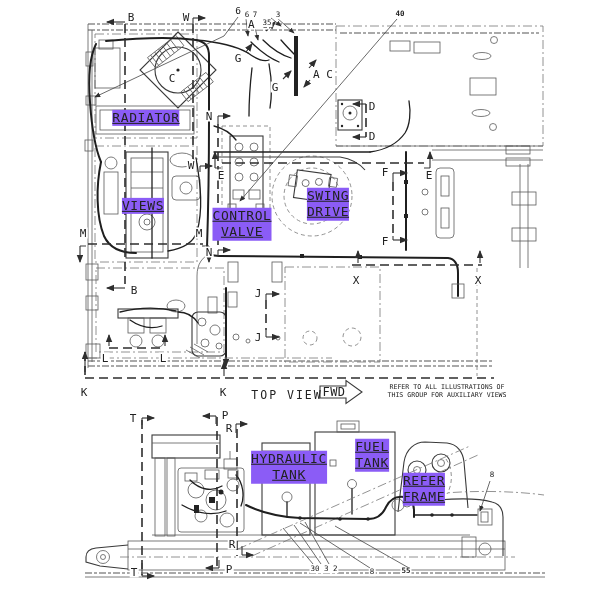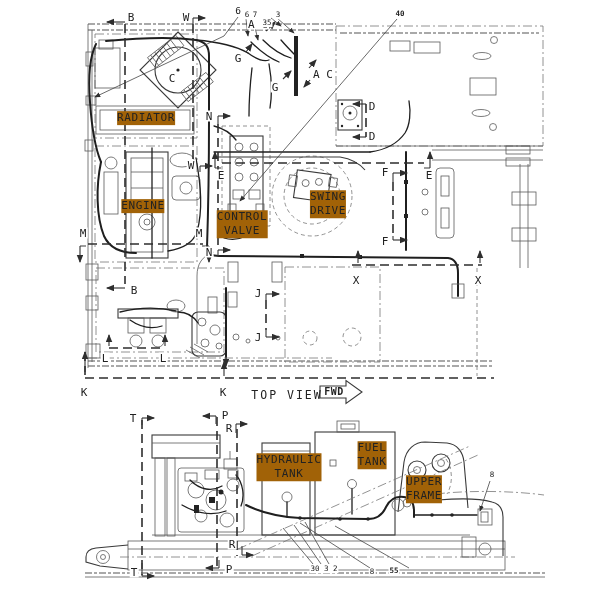--- a/index.html
+++ b/index.html
@@ -5,23 +5,23 @@
   html,body{margin:0;padding:0;background:#fff;}
   #stage{position:relative;width:600px;height:600px;background:#ffffff;overflow:hidden;
          font-family:"DejaVu Sans Mono",monospace;}
   svg{position:absolute;left:0;top:0;}
   #labels{position:absolute;left:0;top:0;width:600px;height:600px;}
   .lbl{position:absolute;transform:translate(-50%,-50%);color:#222;
        font-family:"DejaVu Sans Mono",monospace;line-height:1;white-space:pre-line;text-align:center;}
   .callout{font-size:11px;background:#fff;padding:0 1px;}
   .partnum{font-size:7.5px;background:#fff;padding:0 1px;}
   .partnum.lg{font-size:9.5px;}
-  .complabel{font-size:11px;letter-spacing:0.6px;line-height:1.25;background:#a16207;}
+  .complabel{font-size:13px;letter-spacing:0.6px;line-height:1.25;background:#8b5cf6;text-decoration:underline;}
   .title{font-size:11.5px;letter-spacing:2px;}
-  .fwd{font-size:10px;font-weight:bold;letter-spacing:0.5px;}
+  .fwd{font-size:12px;font-weight:normal;letter-spacing:0.5px;}
   .note{font-size:6.6px;line-height:1.15;letter-spacing:0;}
   
   .s1{stroke:#5a5a5a;stroke-width:0.8;fill:none;}
   .s2{stroke:#3a3a3a;stroke-width:1.1;fill:none;}
   .hv{stroke:#1f1f1f;stroke-width:2;fill:none;stroke-linecap:round;}
   .hv2{stroke:#1f1f1f;stroke-width:1.3;fill:none;stroke-linecap:round;}
   .sec{stroke:#2e2e2e;stroke-width:1.6;fill:none;stroke-dasharray:9 5;}
   .chain{stroke:#777;stroke-width:0.8;fill:none;stroke-dasharray:9 3 2 3;}
   .dash{stroke:#777;stroke-width:0.8;fill:none;stroke-dasharray:4 3;}
   .hatch{stroke:#555;stroke-width:1.2;fill:none;stroke-dasharray:7 2 3 2;}
@@ -376,20 +376,22 @@
       <path class="arrow" d="M236,424 H247"></path>
       <path class="s2" d="M242,546 V555"></path>
       <path class="arrow" d="M242,555 H253"></path>
     </g>
   </g>
 </svg>
 
 <div id="labels">
   <div class="lbl title" style="left:287px;top:396px">TOP VIEW</div>
   <div class="lbl fwd" style="left:334px;top:392px">FWD</div>
+  <div class="lbl note" style="left:447px;top:392px">REFER TO ALL ILLUSTRATIONS OF
+THIS GROUP FOR AUXILIARY VIEWS</div>
 <div class="lbl callout" style="left: 131px; top: 17px;">B</div>
       <div class="lbl callout" style="left: 186px; top: 17px;">W</div>
       <div class="lbl callout" style="left: 258px; top: 24px;">A C</div>
       <div class="lbl callout" style="left: 172px; top: 78px;">C</div>
       <div class="lbl callout" style="left: 238px; top: 58px;">G</div>
       <div class="lbl callout" style="left: 275px; top: 87px;">G</div>
       <div class="lbl callout" style="left: 323px; top: 74px;">A C</div>
       <div class="lbl callout" style="left: 209px; top: 116px;">N</div>
       <div class="lbl callout" style="left: 372px; top: 106px;">D</div>
       <div class="lbl callout" style="left: 372px; top: 136px;">D</div>
@@ -410,36 +412,36 @@
       <div class="lbl callout" style="left: 163px; top: 358px;">L</div>
       <div class="lbl callout" style="left: 84px; top: 392px;">K</div>
       <div class="lbl callout" style="left: 223px; top: 392px;">K</div>
       <div class="lbl partnum lg" style="left: 238px; top: 11px;">6</div>
       <div class="lbl partnum" style="left: 247px; top: 15px;">6</div>
       <div class="lbl partnum" style="left: 255px; top: 15px;">7</div>
       <div class="lbl partnum" style="left: 267px; top: 15px; margin-top: 8px;">35</div>
       <div class="lbl partnum" style="left: 278px; top: 15px;">3</div>
       <div class="lbl partnum" style="left: 400px; top: 14px; font-weight: bold;">40</div>
       <div class="lbl complabel" style="left: 146px; top: 118px;">RADIATOR</div>
-      <div class="lbl complabel" style="left: 143px; top: 206px;">ENGINE</div>
+      <div class="lbl complabel" style="left: 143px; top: 206px;">VIEWS</div>
       <div class="lbl complabel" style="left: 242px; top: 224px;">CONTROL
 VALVE</div>
       <div class="lbl complabel" style="left: 312px; top: 204px; margin-left: 16px;">SWING
 DRIVE</div>
       <div class="lbl callout" style="left: 133px; top: 418px;">T</div>
       <div class="lbl callout" style="left: 225px; top: 415px;">P</div>
       <div class="lbl callout" style="left: 229px; top: 428px;">R</div>
       <div class="lbl callout" style="left: 232px; top: 544px;">R</div>
       <div class="lbl callout" style="left: 229px; top: 569px;">P</div>
       <div class="lbl callout" style="left: 134px; top: 572px;">T</div>
       <div class="lbl partnum" style="left: 492px; top: 475px;">8</div>
       <div class="lbl partnum" style="left: 324px; top: 569px;">30 3 2</div>
       <div class="lbl partnum" style="left: 372px; top: 572px;">8</div>
-      <div class="lbl partnum" style="left: 394px; top: 571px; font-weight: bold;">55</div>
+      <div class="lbl partnum" style="left: 406px; top: 571px; font-weight: bold;">55</div>
       <div class="lbl complabel" style="left: 289px; top: 467px;">HYDRAULIC
 TANK</div>
       <div class="lbl complabel" style="left: 372px; top: 455px;">FUEL
 TANK</div>
-      <div class="lbl complabel" style="left: 424px; top: 489px;">UPPER
+      <div class="lbl complabel" style="left: 424px; top: 489px;">REFER
 FRAME</div>
     </div>
 
 </div>
 
 </body></html>

